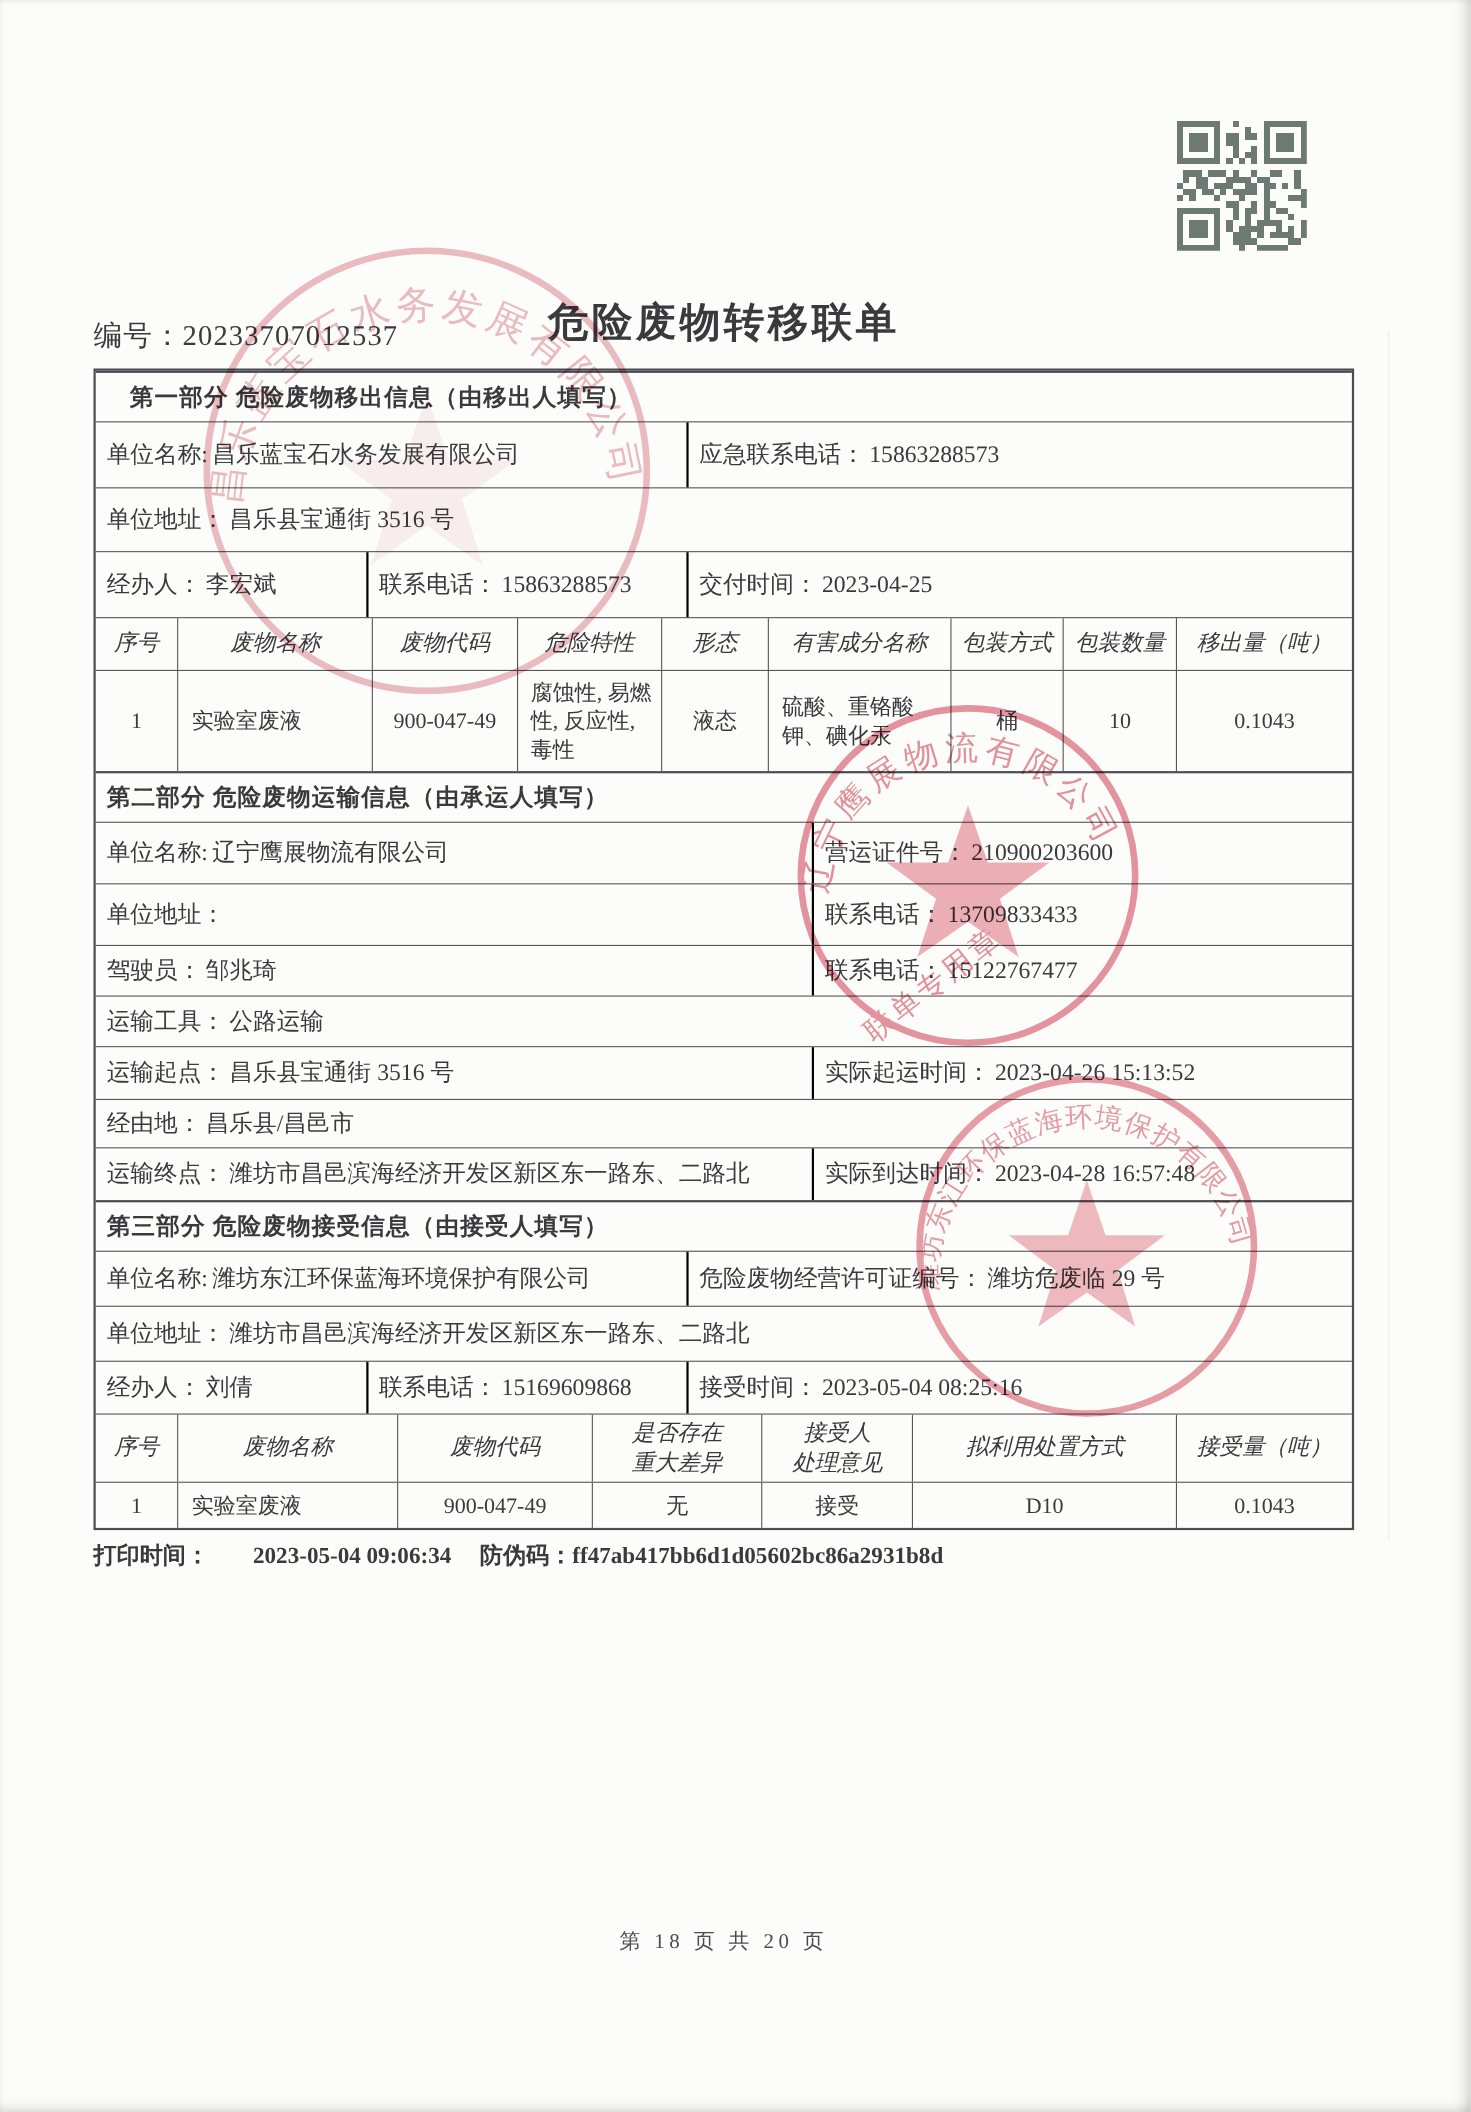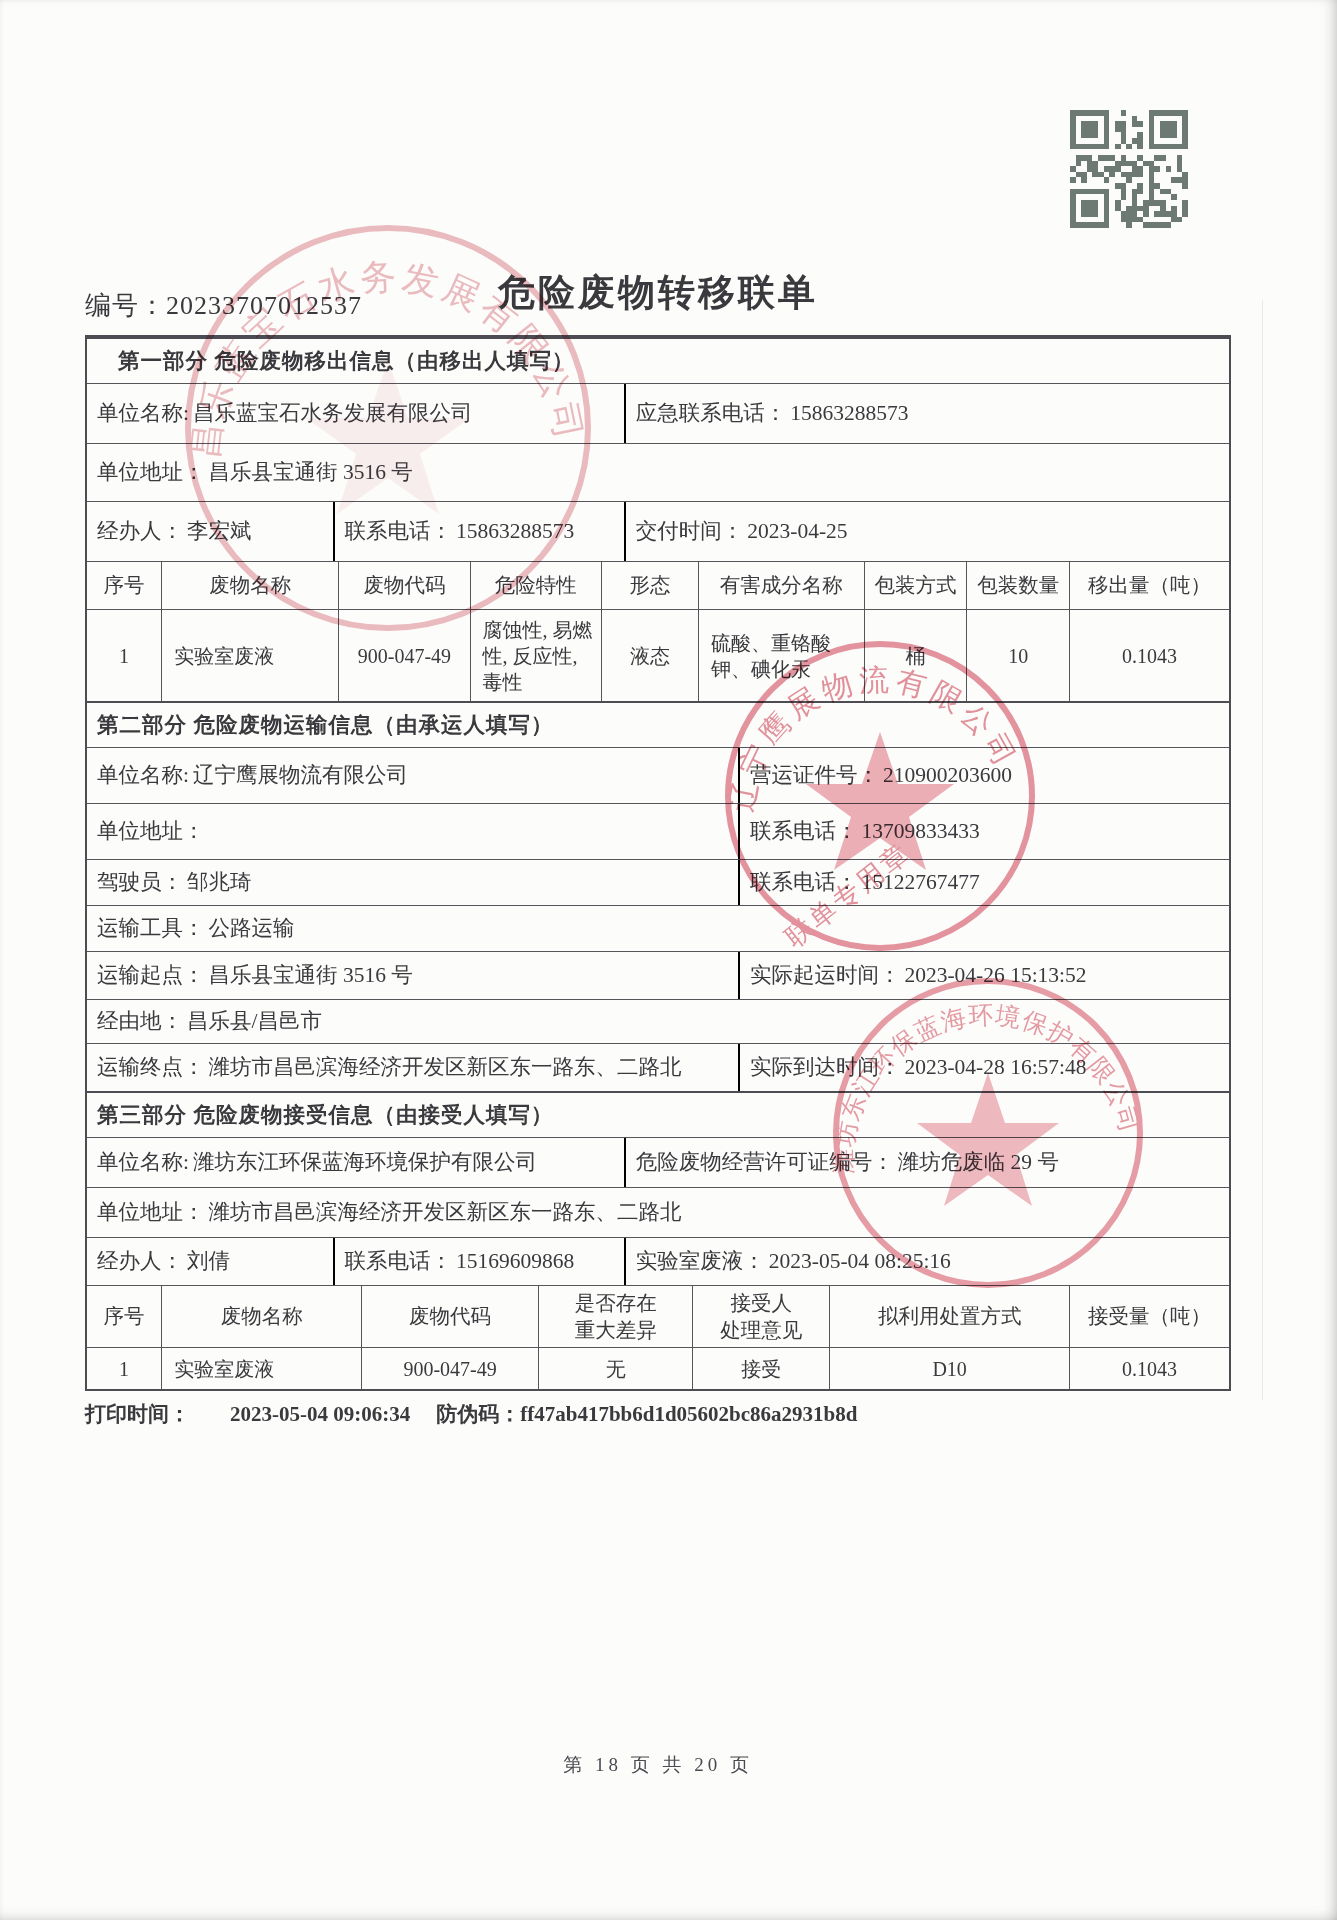--- a/index.html
+++ b/index.html
@@ -31,21 +31,21 @@
   .cell{box-sizing:border-box;padding:6px 10px;font-size:21.5px;display:flex;align-items:center;
         gap:4px;flex-wrap:wrap;line-height:1.25;}
   .cell + .cell{border-left:2px solid #000000;}
   .cell .lbl{white-space:nowrap;}
   .section .cell{font-weight:bold;font-size:21.5px;letter-spacing:1px;}
   .grid-cell{box-sizing:border-box;padding:4px 6px;font-size:20px;display:flex;align-items:center;
              justify-content:center;text-align:center;line-height:1.3;}
   .grid-cell + .grid-cell{border-left:1px solid #55555a;}
   .grid-cell.left{justify-content:flex-start;text-align:left;padding-left:12px;}
   .grid-cell.pre{white-space:pre-line;}
-  .ghdr{font-size:20.5px;}
+  .ghdr{font-size:20.5px;font-style:italic;}
   
   .print-line{position:absolute;left:85px;top:1400px;font-size:21px;font-weight:bold;white-space:nowrap;}
   .print-line .val{font-weight:bold;margin-right:26px;margin-left:40px;}
   .page-footer{position:absolute;left:85px;top:1752px;width:1146px;text-align:center;
                font-size:19px;letter-spacing:4px;color:#4a4a52;}
   
   .stamp{position:absolute;mix-blend-mode:multiply;pointer-events:none;}
   .stamp svg{overflow:visible;}
   .stamp-shipper{left:170px;top:210px;width:436px;height:436px;opacity:.42;}
   .stamp-carrier{left:712px;top:628px;width:336px;height:336px;opacity:.68;}
@@ -342,21 +342,21 @@
     <div class="row" style="min-height:48px">
       <div class="cell" style="width:21.5%">
         <span class="lbl">经办人：</span>
           <span>刘倩</span>
       </div>
       <div class="cell" style="width:25.5%">
         <span class="lbl">联系电话：</span>
           <span>15169609868</span>
       </div>
       <div class="cell" style="width:53%">
-        <span class="lbl">实验室废液：</span>
+        <span class="lbl">接受时间：</span>
           <span>2023-05-04 08:25:16</span>
       </div>
     </div>
     <div class="row" style="min-height:58px">
       <div class="grid-cell ghdr" style="width:6.5%">序号</div>
       <div class="grid-cell ghdr" style="width:17.5%">废物名称</div>
       <div class="grid-cell ghdr" style="width:15.5%">废物代码</div>
       <div class="grid-cell ghdr pre" style="width:13.5%">是否存在
 重大差异</div>
       <div class="grid-cell ghdr pre" style="width:12%">接受人

